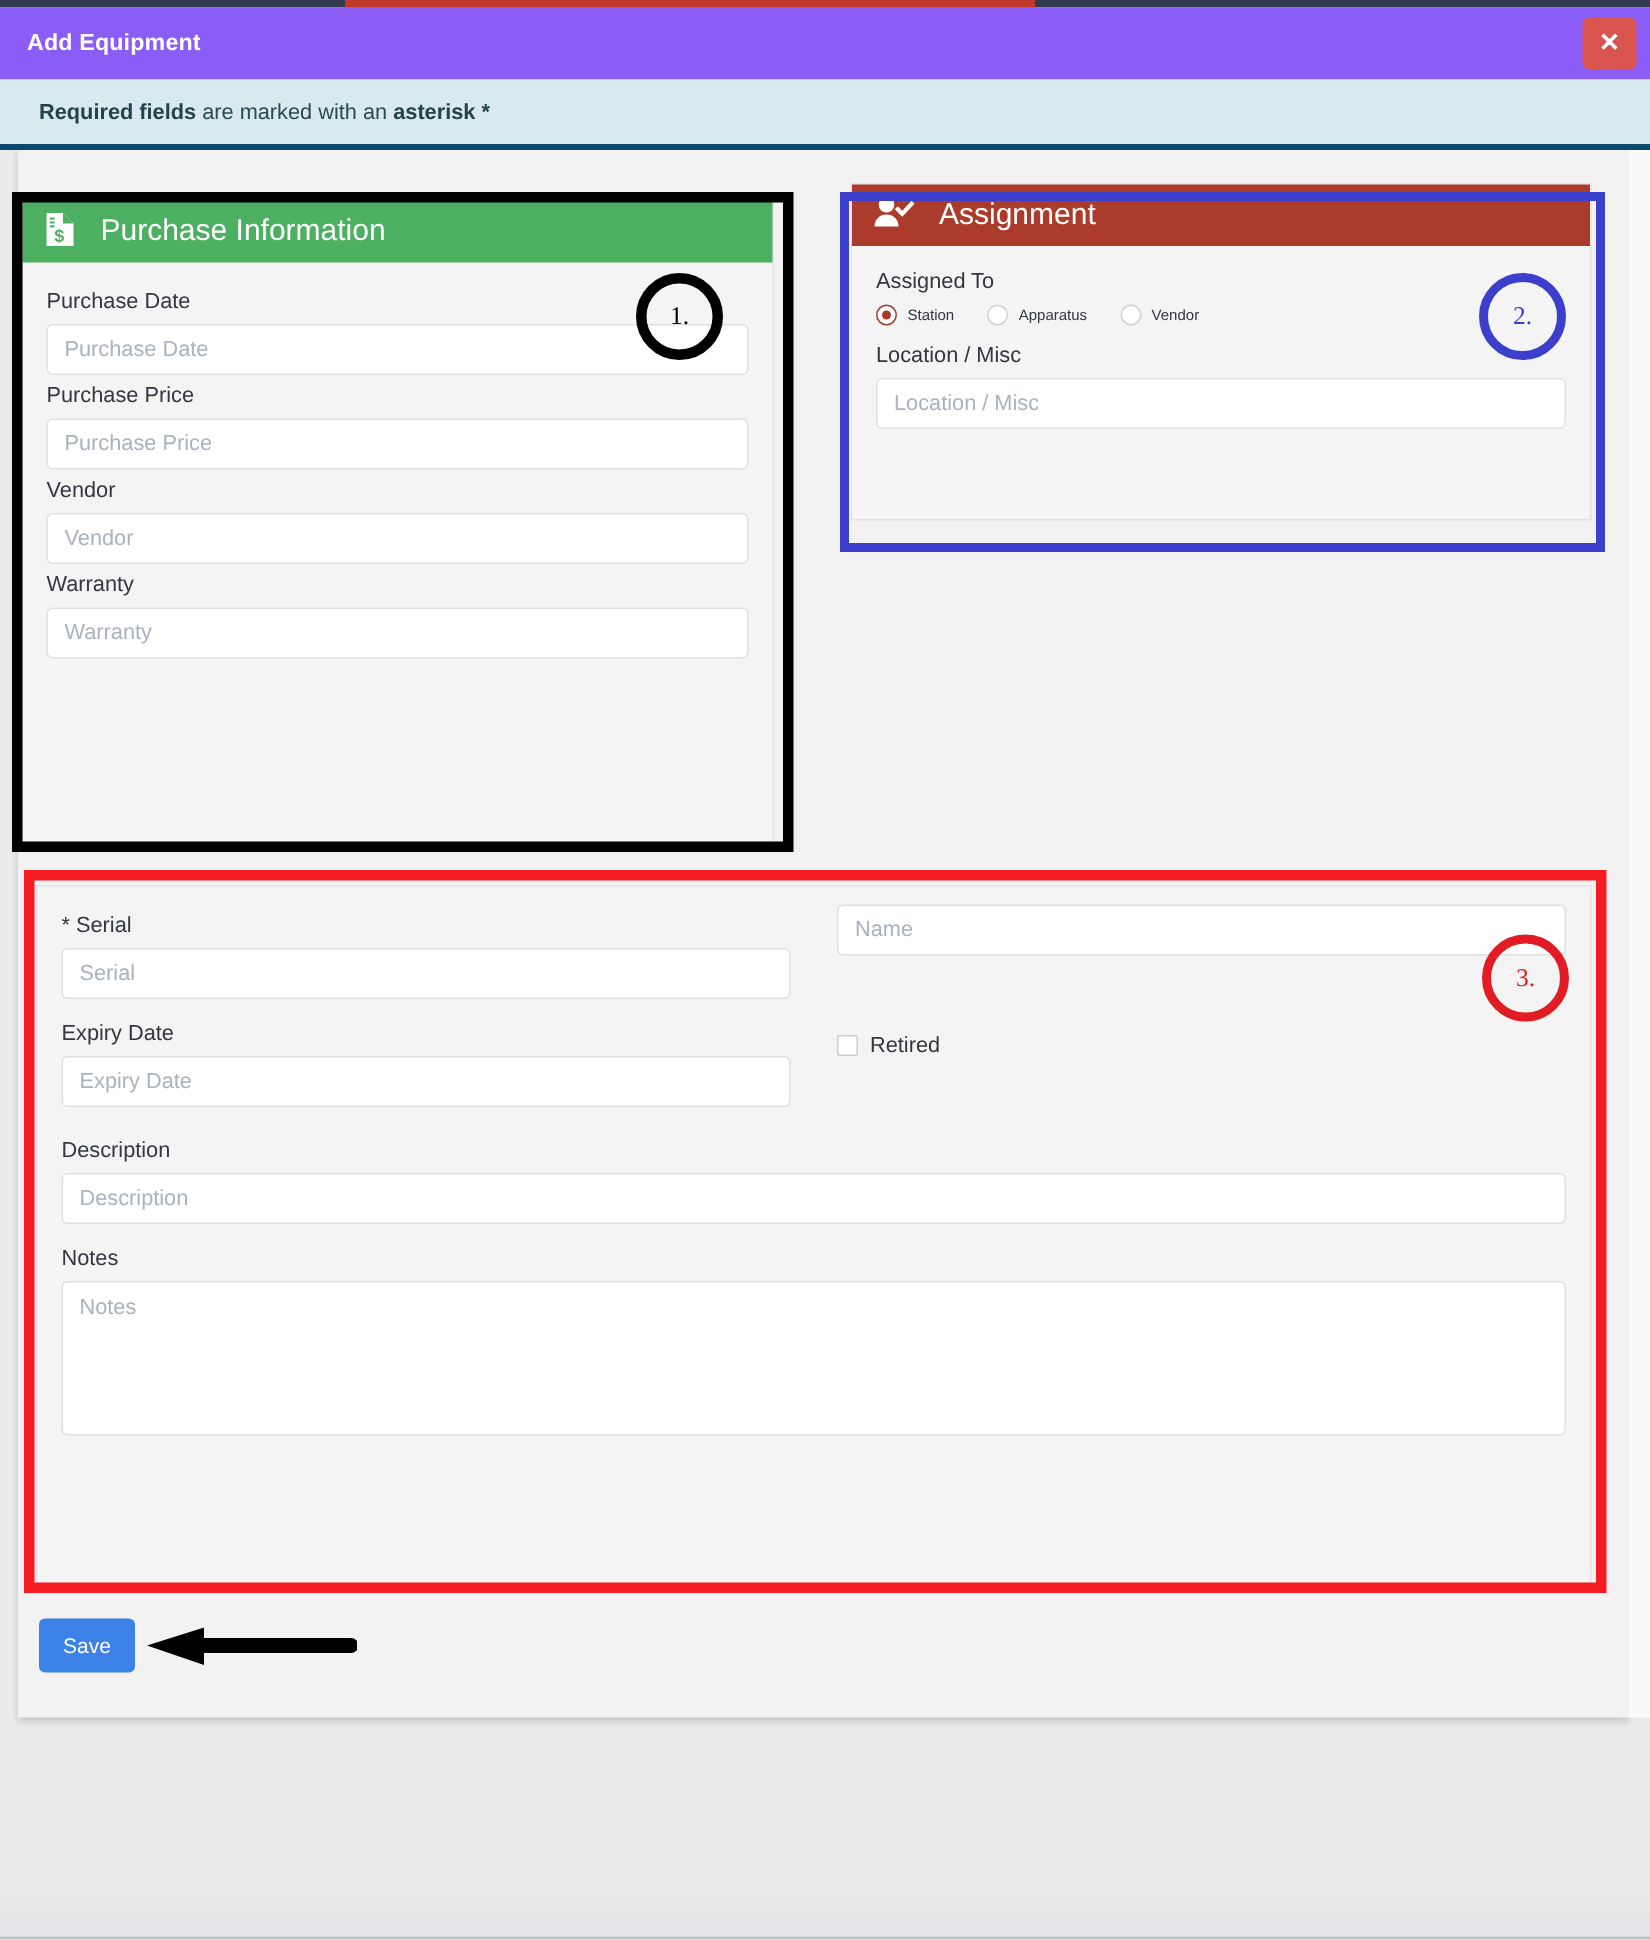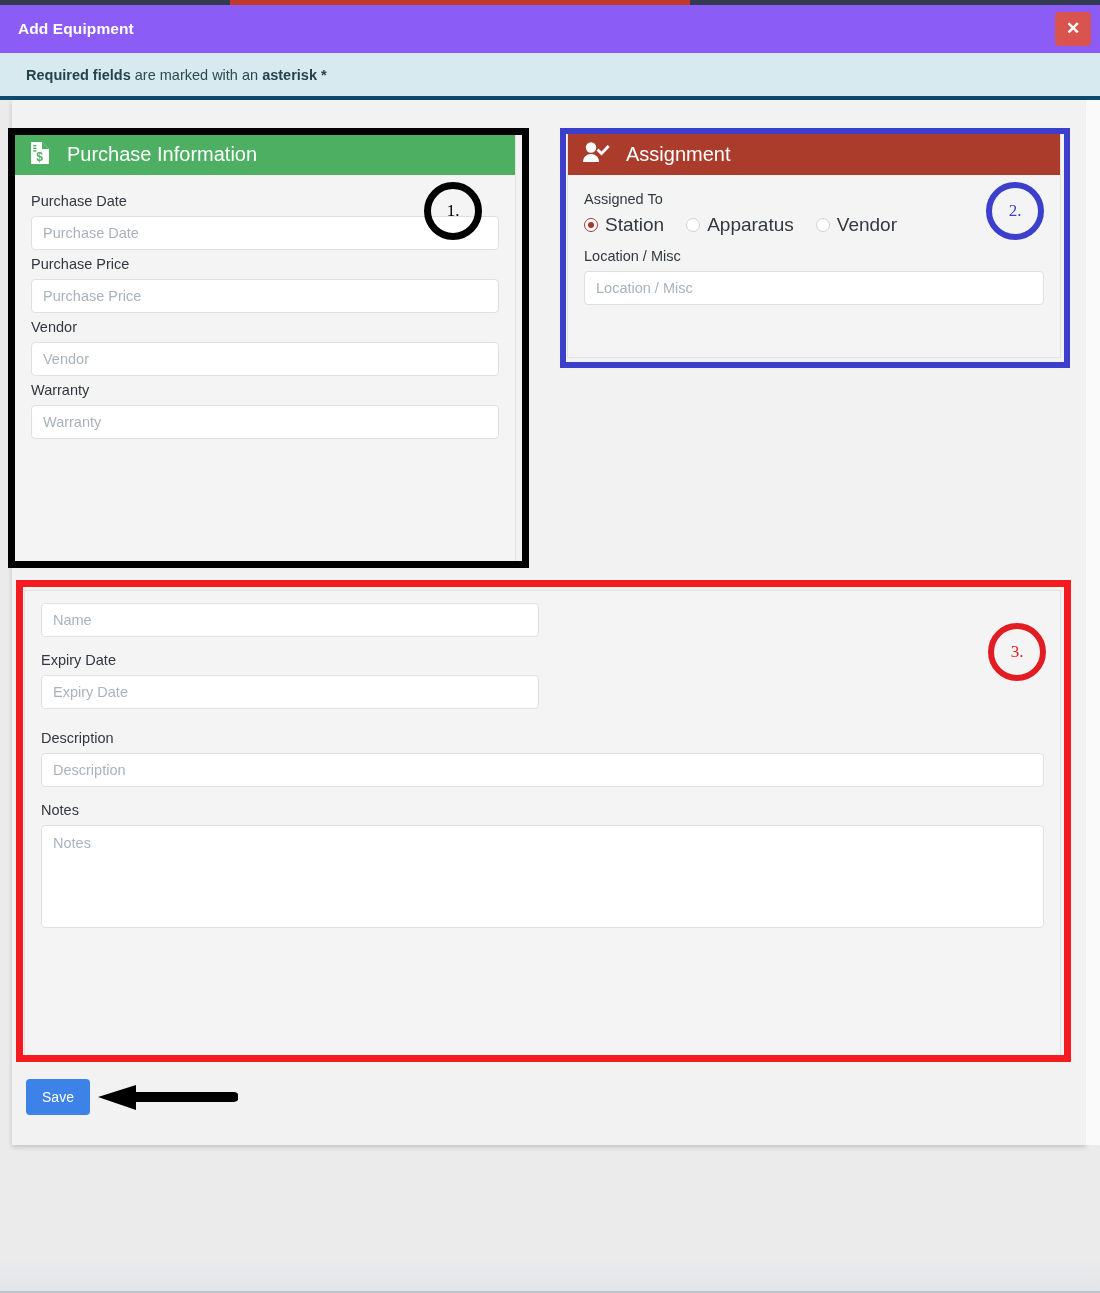--- a/index.html
+++ b/index.html
@@ -82,41 +82,41 @@
     font-family:"Liberation Sans", sans-serif;
   }
   .fld-input::placeholder { color:#aab2bd; }
   textarea.fld-input { height:103px; padding-top:8px; resize:none; line-height:18px; }
 
   
   #panel-purchase { left:14px; top:133px; width:502px; height:429px; }
   #panel-purchase .panel-head { background:#4caf62; }
 
   
-  #panel-assign { left:567px; top:133px; width:494px; height:225px; }
+  #panel-assign { left:567px; top:122px; width:494px; height:225px; }
   #panel-assign .panel-head { background:#ab3c2b; }
 
   
   #panel-equip { left:24px; top:590px; width:1037px; height:466px; }
   #panel-equip .panel-head { background:#4583b5; }
 
   
   .radio-row { display:flex; align-items:center; margin-top:4px; }
   .radio-item { display:flex; align-items:center; margin-right:22px; cursor:pointer; }
   .radio-dot {
     width:14px; height:14px; border-radius:50%;
     border:1px solid #cfd2d8; background:#fff; display:inline-block;
     position:relative; flex:none;
   }
   .radio-dot.on { border:1px solid #a8392a; background:#fff; }
   .radio-dot.on::after {
     content:""; position:absolute; left:3px; top:3px;
     width:6px; height:6px; border-radius:50%; background:#a8392a;
   }
-  .radio-lbl { margin-left:7px; font-size:19px; color:#33373f; }
+  .radio-lbl { margin-left:7px; font-size:10px; color:#33373f; }
 
   
   .check-row { display:flex; align-items:center; margin-top:2px; }
   .check-box {
     width:14px; height:14px; border:1px solid #c9ced6; border-radius:2px;
     background:#fff; flex:none;
   }
   .check-lbl { margin-left:8px; font-size:14.5px; color:#33373f; }
 
   
@@ -242,29 +242,39 @@
       <label class="fld-label" style="margin-top:12px;">Location / Misc</label>
       <input class="fld-input" placeholder="Location / Misc" style="">
     </div>
   </div>
 
   <div class="panel" id="panel-equip">
     <div class="panel-body">
 
       <div class="cols">
         <div class="col">
+          <label class="fld-label">* Serial</label>
+          <input class="fld-input" placeholder="Serial" style="">
+        </div>
+        <div class="col">
           <input class="fld-input" placeholder="Name" style="">
         </div>
       </div>
 
       <div class="cols">
         <div class="col">
           <label class="fld-label" style="margin-top:15px;">Expiry Date</label>
           <input class="fld-input" placeholder="Expiry Date" style="">
         </div>
+        <div class="col">
+          <div class="check-row" style="margin-top:23px;">
+            <span class="check-box"></span>
+            <span class="check-lbl">Retired</span>
+          </div>
+        </div>
       </div>
 
       <label class="fld-label" style="margin-top:21px;">Description</label>
       <input class="fld-input" placeholder="Description" style="">
 
       <label class="fld-label" style="margin-top:15px;">Notes</label>
       <textarea class="fld-input" placeholder="Notes" style=""></textarea>
     </div>
   </div>
 

